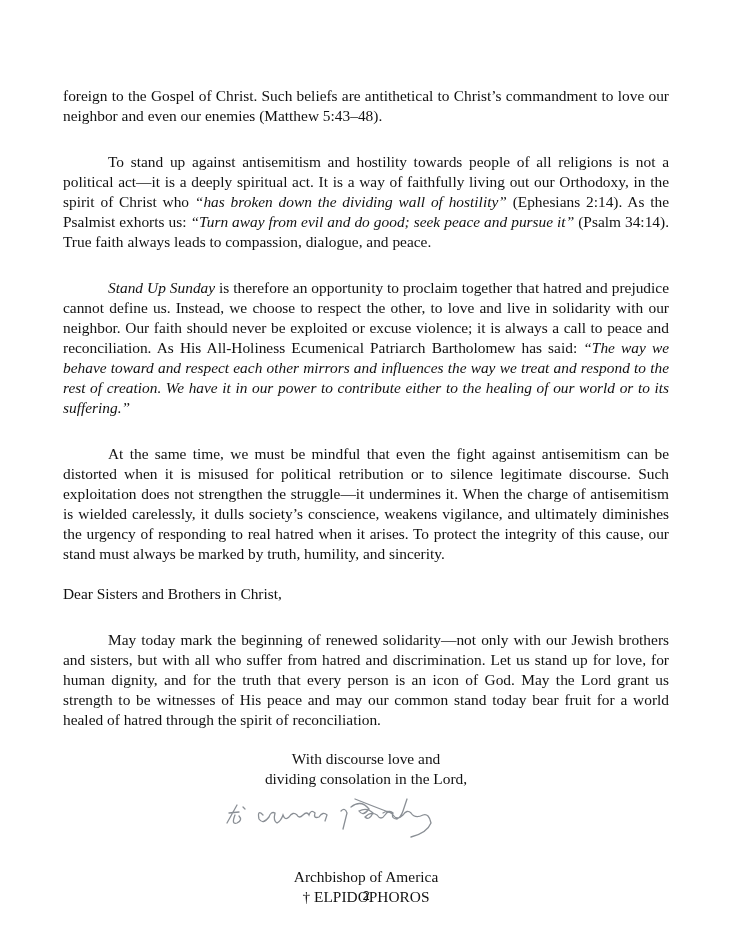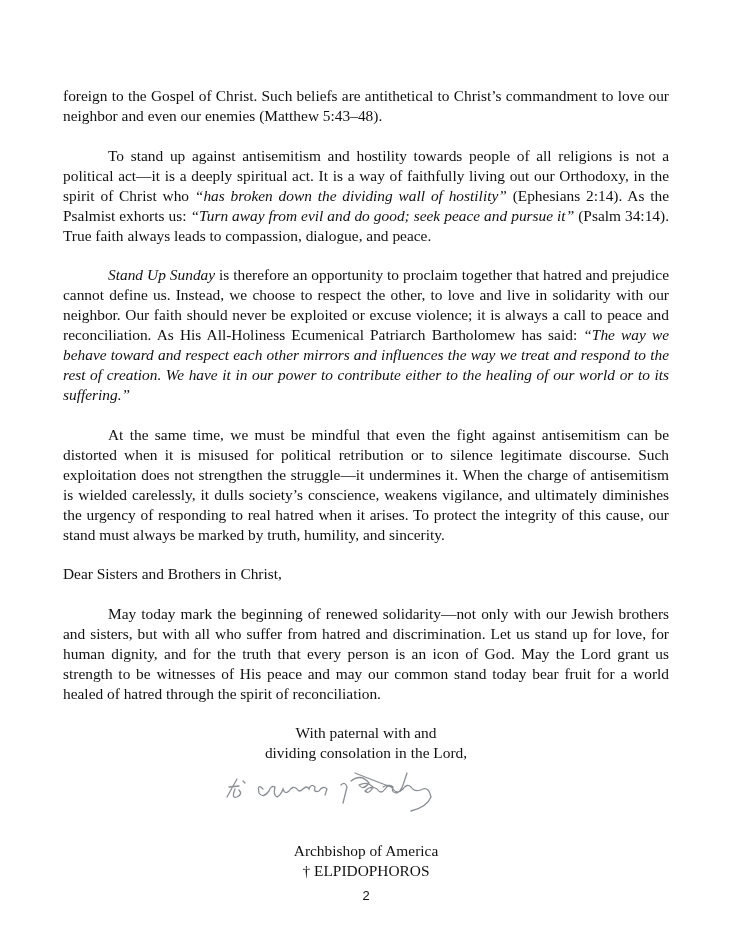--- a/index.html
+++ b/index.html
@@ -3,21 +3,21 @@
 <meta charset="utf-8">
 <style>
   html, body { margin: 0; padding: 0; background: #ffffff; }
   body { width: 732px; height: 947px; position: relative; overflow: hidden; }
   .page {
     position: absolute; left: 63px; top: 86px; width: 606px;
     font-family: "Liberation Serif", "DejaVu Serif", serif;
     font-size: 15.4px; line-height: 20px; color: #111111;
   }
   .para { margin: 0 0 19.5px 0; text-align: justify; }
-  .indent { text-indent: 45px; }
+  .indent { text-indent: 45px; margin-top: 26px; }
   .it { font-style: italic; }
   .closing { text-align: center; margin: 0; }
   .sig-wrap { text-align: center; height: 78px; position: relative; }
   .sig-wrap svg { position: absolute; left: 160px; top: 4px; }
   .pagenum {
     position: absolute; left: 0; width: 732px; top: 888px; text-align: center;
     font-family: "Liberation Sans", "DejaVu Sans", sans-serif; font-size: 13px; color: #111;
   }
 </style>
 </head>
@@ -29,21 +29,21 @@
   <p class="para indent"><span>To stand up against antisemitism and hostility towards people of all religions is not a political act—it is a deeply spiritual act. It is a way of faithfully living out our Orthodoxy, in the spirit of Christ who </span><span class="it">“has broken down the dividing wall of hostility”</span><span> (Ephesians 2:14). As the Psalmist exhorts us: </span><span class="it">“Turn away from evil and do good; seek peace and pursue it”</span><span> (Psalm 34:14). True faith always leads to compassion, dialogue, and peace.</span></p>
 
   <p class="para indent"><span class="it">Stand Up Sunday</span><span> is therefore an opportunity to proclaim together that hatred and prejudice cannot define us. Instead, we choose to respect the other, to love and live in solidarity with our neighbor. Our faith should never be exploited or excuse violence; it is always a call to peace and reconciliation. As His All-Holiness Ecumenical Patriarch Bartholomew has said: </span><span class="it">“The way we behave toward and respect each other mirrors and influences the way we treat and respond to the rest of creation. We have it in our power to contribute either to the healing of our world or to its suffering.”</span></p>
 
   <p class="para indent">At the same time, we must be mindful that even the fight against antisemitism can be distorted when it is misused for political retribution or to silence legitimate discourse. Such exploitation does not strengthen the struggle—it undermines it. When the charge of antisemitism is wielded carelessly, it dulls society’s conscience, weakens vigilance, and ultimately diminishes the urgency of responding to real hatred when it arises. To protect the integrity of this cause, our stand must always be marked by truth, humility, and sincerity.</p>
 
   <p class="para">Dear Sisters and Brothers in Christ,</p>
 
   <p class="para indent">May today mark the beginning of renewed solidarity—not only with our Jewish brothers and sisters, but with all who suffer from hatred and discrimination. Let us stand up for love, for human dignity, and for the truth that every person is an icon of God. May the Lord grant us strength to be witnesses of His peace and may our common stand today bear fruit for a world healed of hatred through the spirit of reconciliation.</p>
 
-  <p class="closing">With paternal with and</p>
+  <p class="closing">With discourse love and</p>
   <p class="closing">dividing consolation in the Lord,</p>
 
   <div class="sig-wrap">
     <svg width="270" height="50" viewBox="0 0 270 50">
       <g fill="none" stroke="#8a8f95" stroke-width="1.3" stroke-linecap="round">
         <path d="M4 30 L14 12 M6 20 L16 19 M12 22 q-4 10 2 8 q6 -3 2 -7 M20 14 l2 2"></path>
         <path d="M40 22 q-6 -6 -4 4 q4 6 10 -2 q2 -6 6 -4 q-2 8 2 10 q4 -2 6 -8 q2 6 6 2 q4 -6 8 -2 q2 4 6 0 q4 -4 6 0 q2 -6 6 -2 q-2 6 4 4 q4 -6 8 -2 l-2 6"></path>
         <path d="M118 18 q4 -4 6 2 l-4 16 M128 14 q10 -8 18 2 q-6 8 -10 2 q8 -4 14 2 q-4 8 -8 4 q6 -6 12 -2 q4 6 8 0 q4 -6 8 -2 q-2 6 4 6 q4 -2 6 -8 l4 -12 M160 20 q6 -4 10 2 q4 6 10 0 q4 -6 8 -2 q4 6 12 2 q6 -2 8 8 q-4 10 -20 14"></path>
         <path d="M132 6 q20 8 36 14"></path>
       </g>

